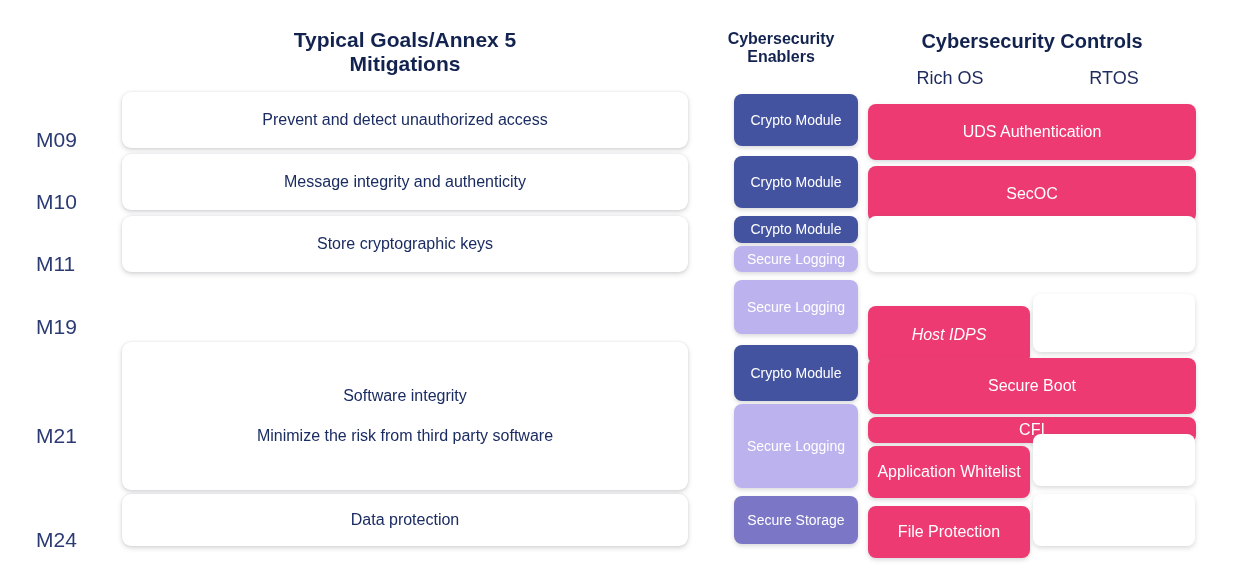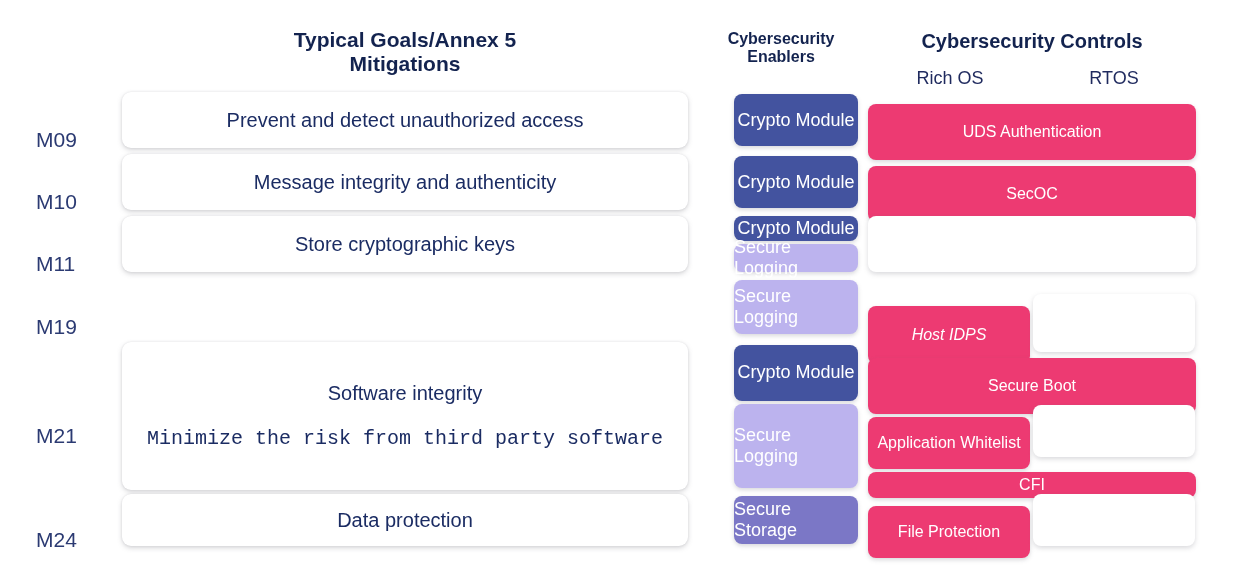--- a/index.html
+++ b/index.html
@@ -79,43 +79,43 @@
     border-radius: 9px;
     box-shadow: 0 2px 5px rgba(120,120,130,0.30),
                 0 0 2px rgba(140,140,150,0.22);
     display: flex;
     flex-direction: column;
     align-items: center;
     justify-content: center;
     text-align: center;
   }
   .mit-line {
-    font-size: 20px;
+    font-size: 16px;
     color: #1B2C63;
     line-height: 1.25;
   }
-  .mit-card.two-line .mit-line + .mit-line { margin-top: 20px; font-family: Liberation Mono, monospace; }
+  .mit-card.two-line .mit-line + .mit-line { margin-top: 20px; }
 
   
   .enablers {
     position: absolute;
     left: 706px;
     width: 152px;
     display: flex;
     flex-direction: column;
     justify-content: center;
   }
   .chip {
     border-radius: 8px;
     color: #ffffff;
-    font-size: 18px;
+    font-size: 14px;
     display: flex;
     align-items: center;
     justify-content: center;
-    text-align: left;
+    text-align: right;
     box-shadow: 0 2px 4px rgba(120,120,130,0.28);
     margin-left: 28px;
   }
   .chip.crypto  { background: #43539F; }
   .chip.logging { background: #BCB3EE; }
   .chip.storage { background: #7B77C6; }
 
   
   .controls {
     position: absolute;
@@ -227,26 +227,26 @@
         <div class="mit-line">Minimize the risk from third party software</div>
       </div>
       <div class="enablers" style="top: 0px; height: 148px; gap: 3px;">
         <div class="chip crypto" style="height: 56px;">Crypto Module</div>
         <div class="chip logging" style="height: 84px;">Secure Logging</div>
       </div>
       <div class="controls" style="top: 0px; height: 148px; gap: 3px;">
         <div class="ctrl-row" style="height: 56px;">
           <div class="ctrl pink full" style="height: 100%;">Secure Boot</div>
         </div>
+        <div class="ctrl-row" style="height: 26px;">
+          <div class="ctrl pink full" style="height: 100%;">CFI</div>
+        </div>
         <div class="ctrl-row" style="height: 52px;">
           <div class="ctrl pink half" style="height: 100%;">Application Whitelist</div>
           <div class="ctrl empty half" style="height: 100%;"></div>
-        </div>
-        <div class="ctrl-row" style="height: 26px;">
-          <div class="ctrl pink full" style="height: 100%;">CFI</div>
         </div>
       </div>
     </div>
     <div class="row" style="top: 494px; height: 52px;">
       <div class="mcode" style="top: 34px;">M24</div>
       <div class="mit-card" style="top: 0px; height: 52px;">
         <div class="mit-line">Data protection</div>
       </div>
       <div class="enablers" style="top: 0px; height: 52px; gap: 0px;">
         <div class="chip storage" style="height: 48px;">Secure Storage</div>

